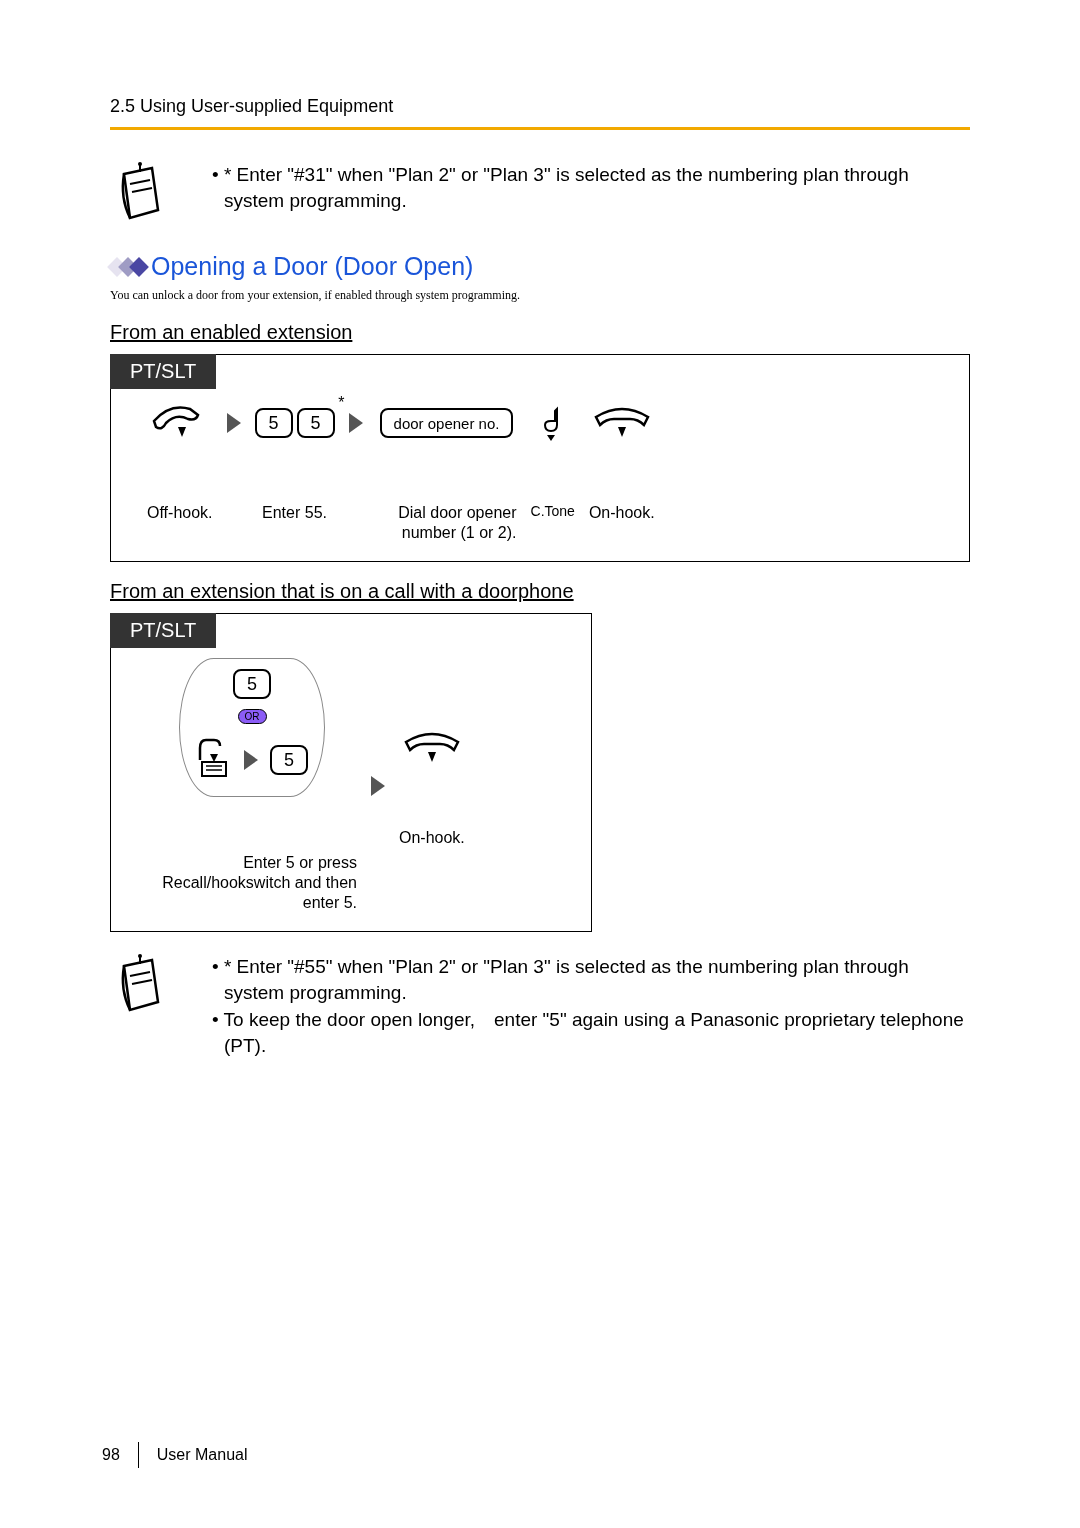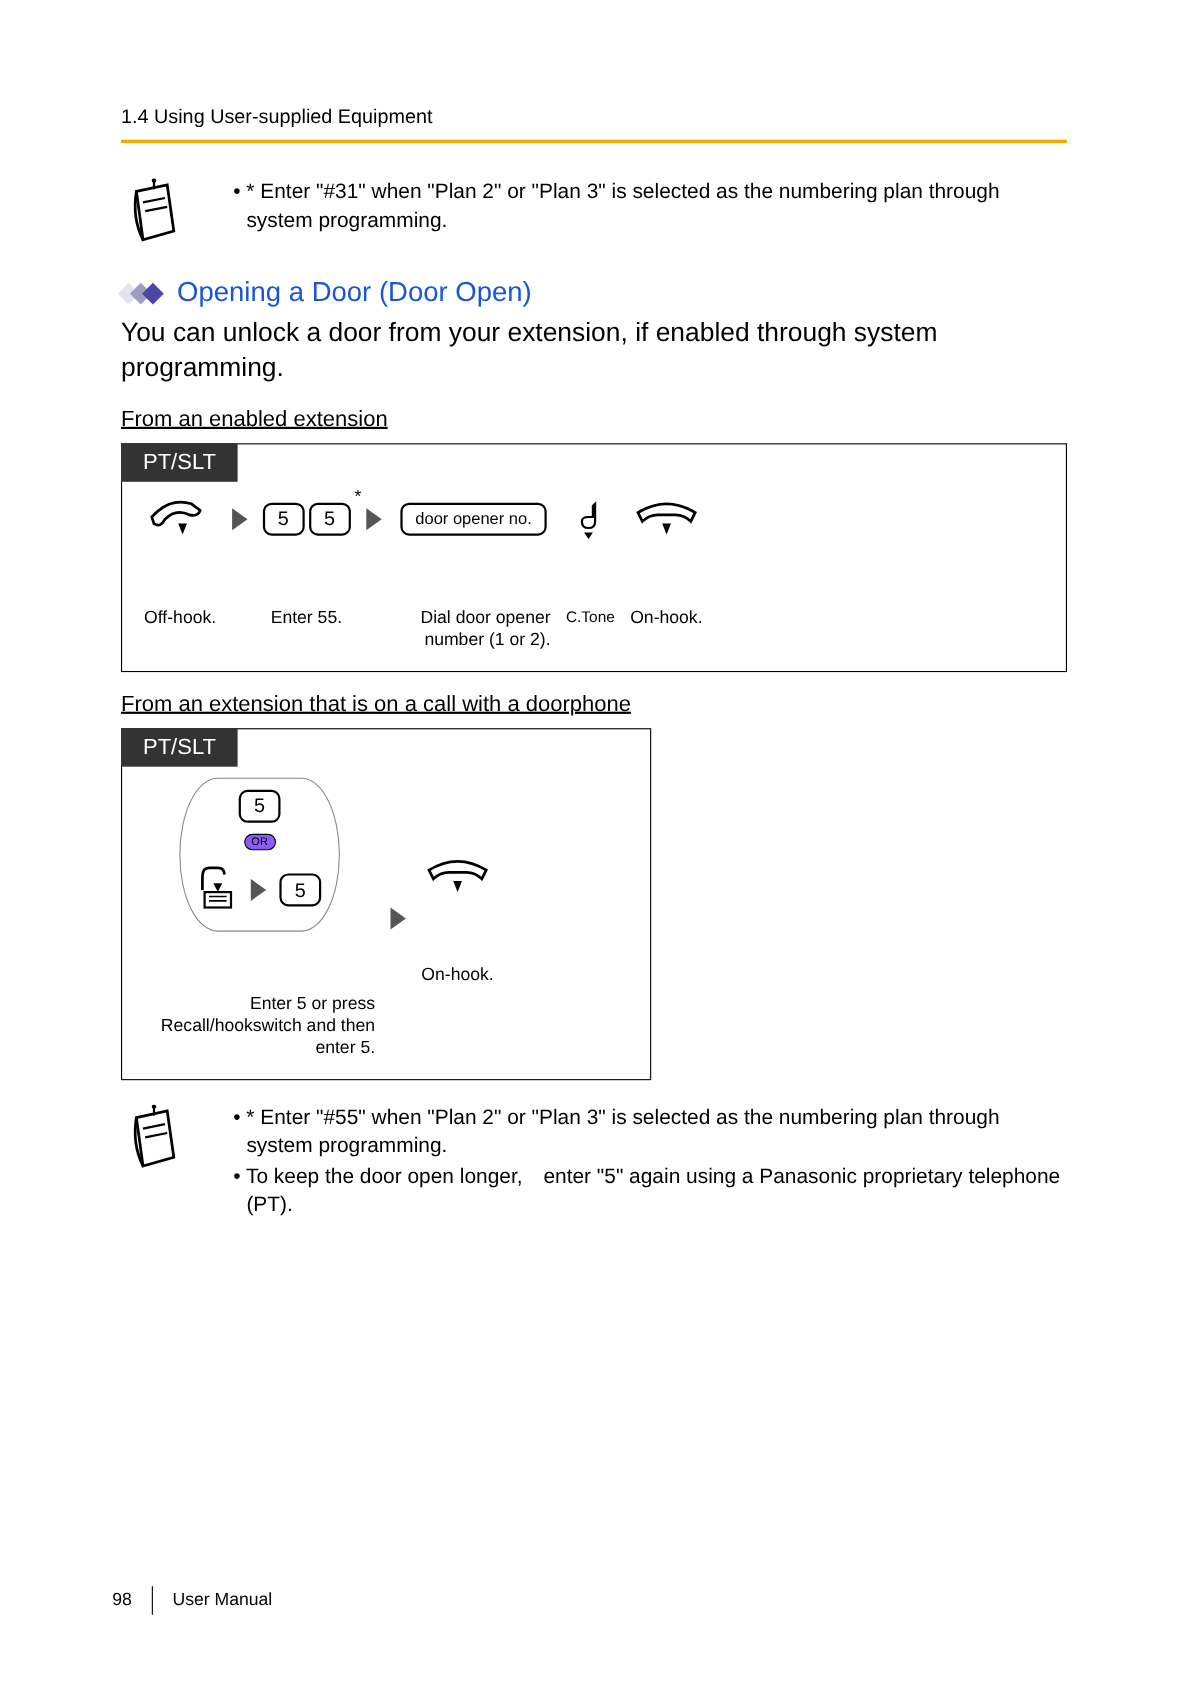--- a/index.html
+++ b/index.html
@@ -33,51 +33,52 @@
   .note-text {
     font-size: 19px;
     line-height: 1.35;
   }
   .note-text ul { margin:0; padding-left:20px; list-style: none; }
   .note-text li { text-indent: -12px; padding-left:12px; margin-bottom:2px; }
   .note-text li::before { content:"• "; }
   .section-title {
     display: flex;
     align-items: center;
-    gap: 18px;
+    gap: 8px;
     margin: 10px 0 6px 0;
   }
   .section-title .diamonds {
     display:inline-flex; gap:0;
   }
   .diamond {
     width:14px; height:14px;
     transform: rotate(45deg);
     margin-right:-3px;
   }
   .d1 { background:#e6e3f0; }
   .d2 { background:#9f9cc4; }
   .d3 { background:#4a47a3; }
   .section-title-text {
     color: #1a55d9;
     font-size: 25px;
   }
   .intro {
-    font-size: 24px;
+    font-size: 12px;
     line-height:1.35;
+    font-family:Liberation Serif, serif;
   }
   .subhead {
     font-size: 20px;
     margin: 18px 0 10px 0;
     text-decoration: underline;
   }
   .proc-box {
     border: 1px solid #000;
     position: relative;
-    padding: 44px 20px 18px 20px;
+    padding: 44px 20px 18px 36px;
   }
   .proc-box.wide { width: 100%; }
   .proc-box.narrow { width: 56%; }
   .proc-tab {
     position:absolute;
     top:-1px; left:-1px;
     background:#333;
     color:#fff;
     font-size: 20px;
     padding: 6px 20px;
@@ -147,21 +148,21 @@
   }
   .footer .pn { font-size:16px; }
   .footer-sep {
     width:1px; height:26px; background:#000;
   }
 </style>
 </head>
 <body>
 
 <div class="page">
-  <div class="header-line">1.4 Using User-supplied Equipment</div>
+  <div class="header-line">2.5 Using User-supplied Equipment</div>
   <div class="rule"></div>
 
   <div class="note-row">
     <div class="note-icon">
       <svg width="54" height="62" viewBox="0 0 54 62">
         <path d="M14 12 L42 6 L48 48 L20 56 Z" fill="none" stroke="#000" stroke-width="2.5"></path>
         <line x1="20" y1="22" x2="40" y2="18" stroke="#000" stroke-width="2"></line>
         <line x1="22" y1="30" x2="42" y2="26" stroke="#000" stroke-width="2"></line>
         <path d="M30 2 L30 10" stroke="#000" stroke-width="2"></path>
         <circle cx="30" cy="2" r="2" fill="#000"></circle>

